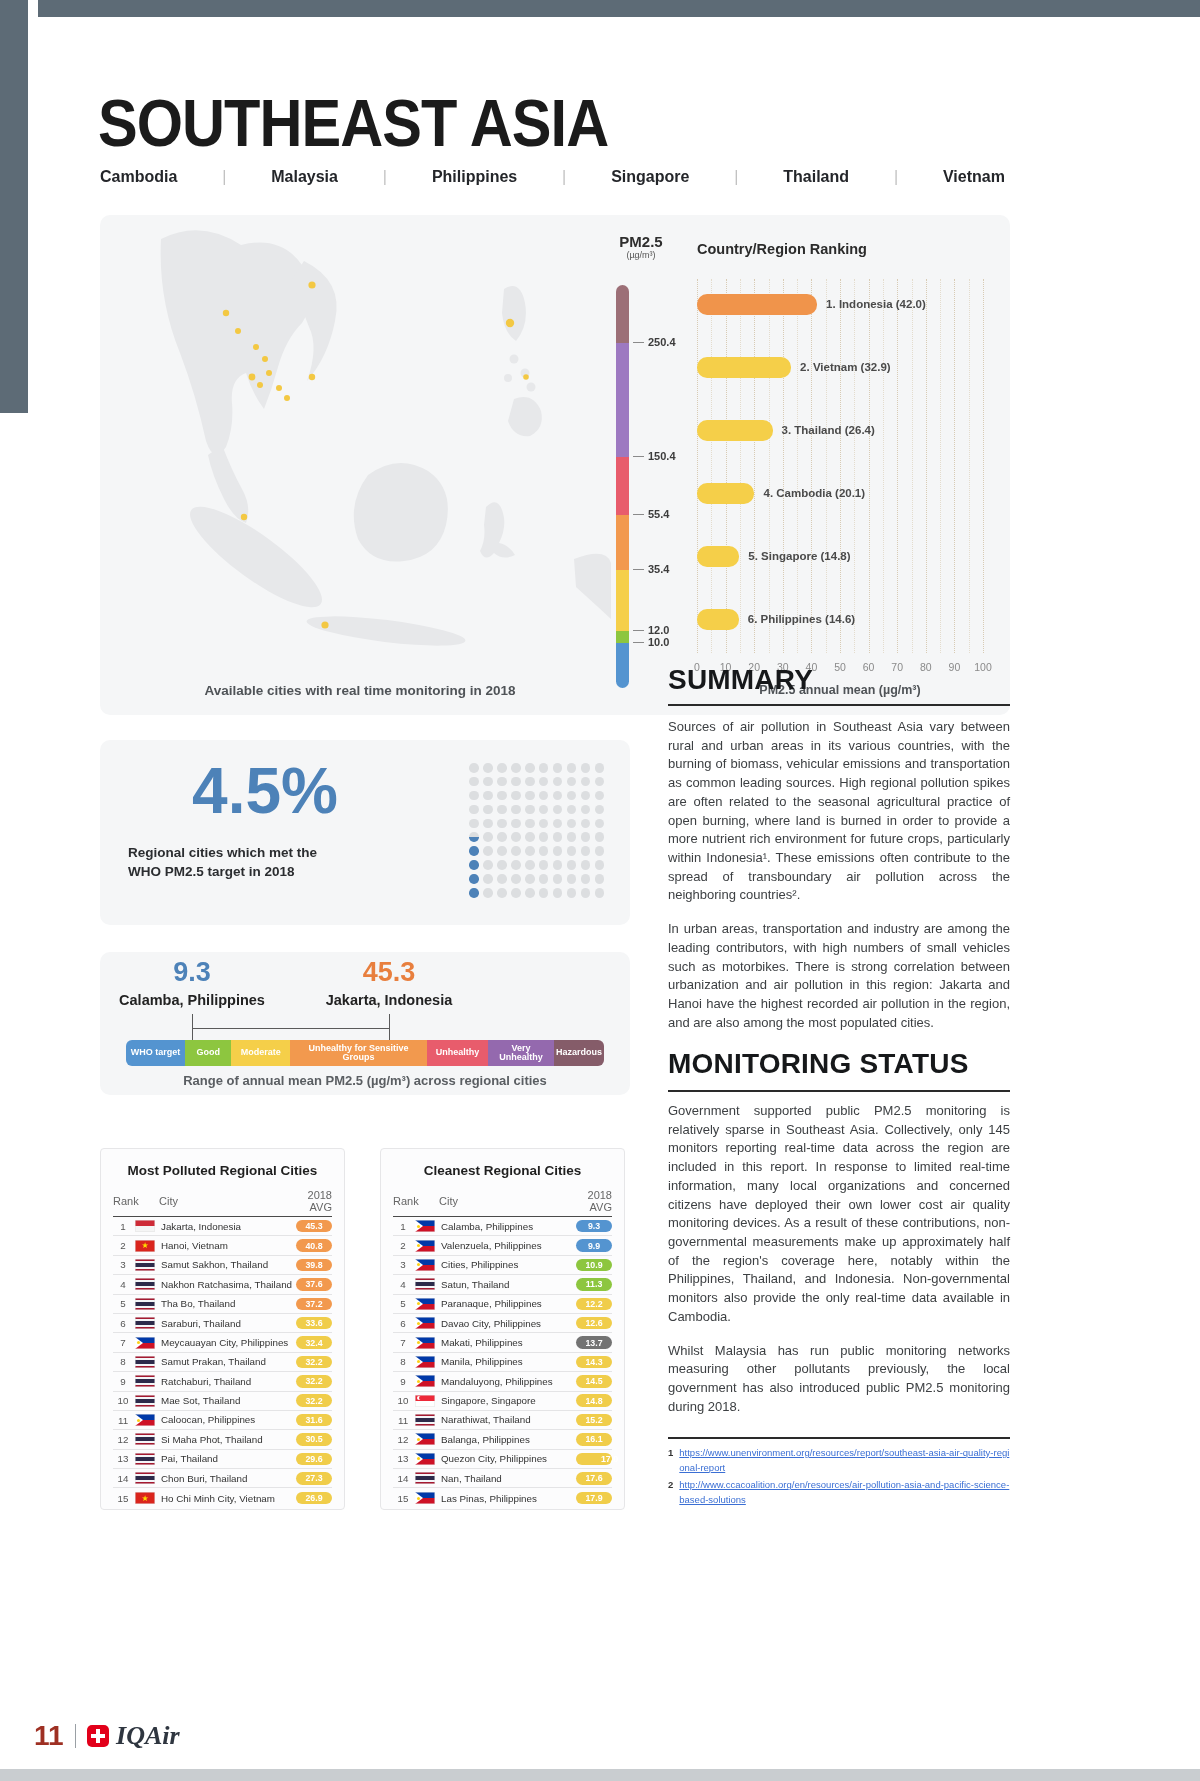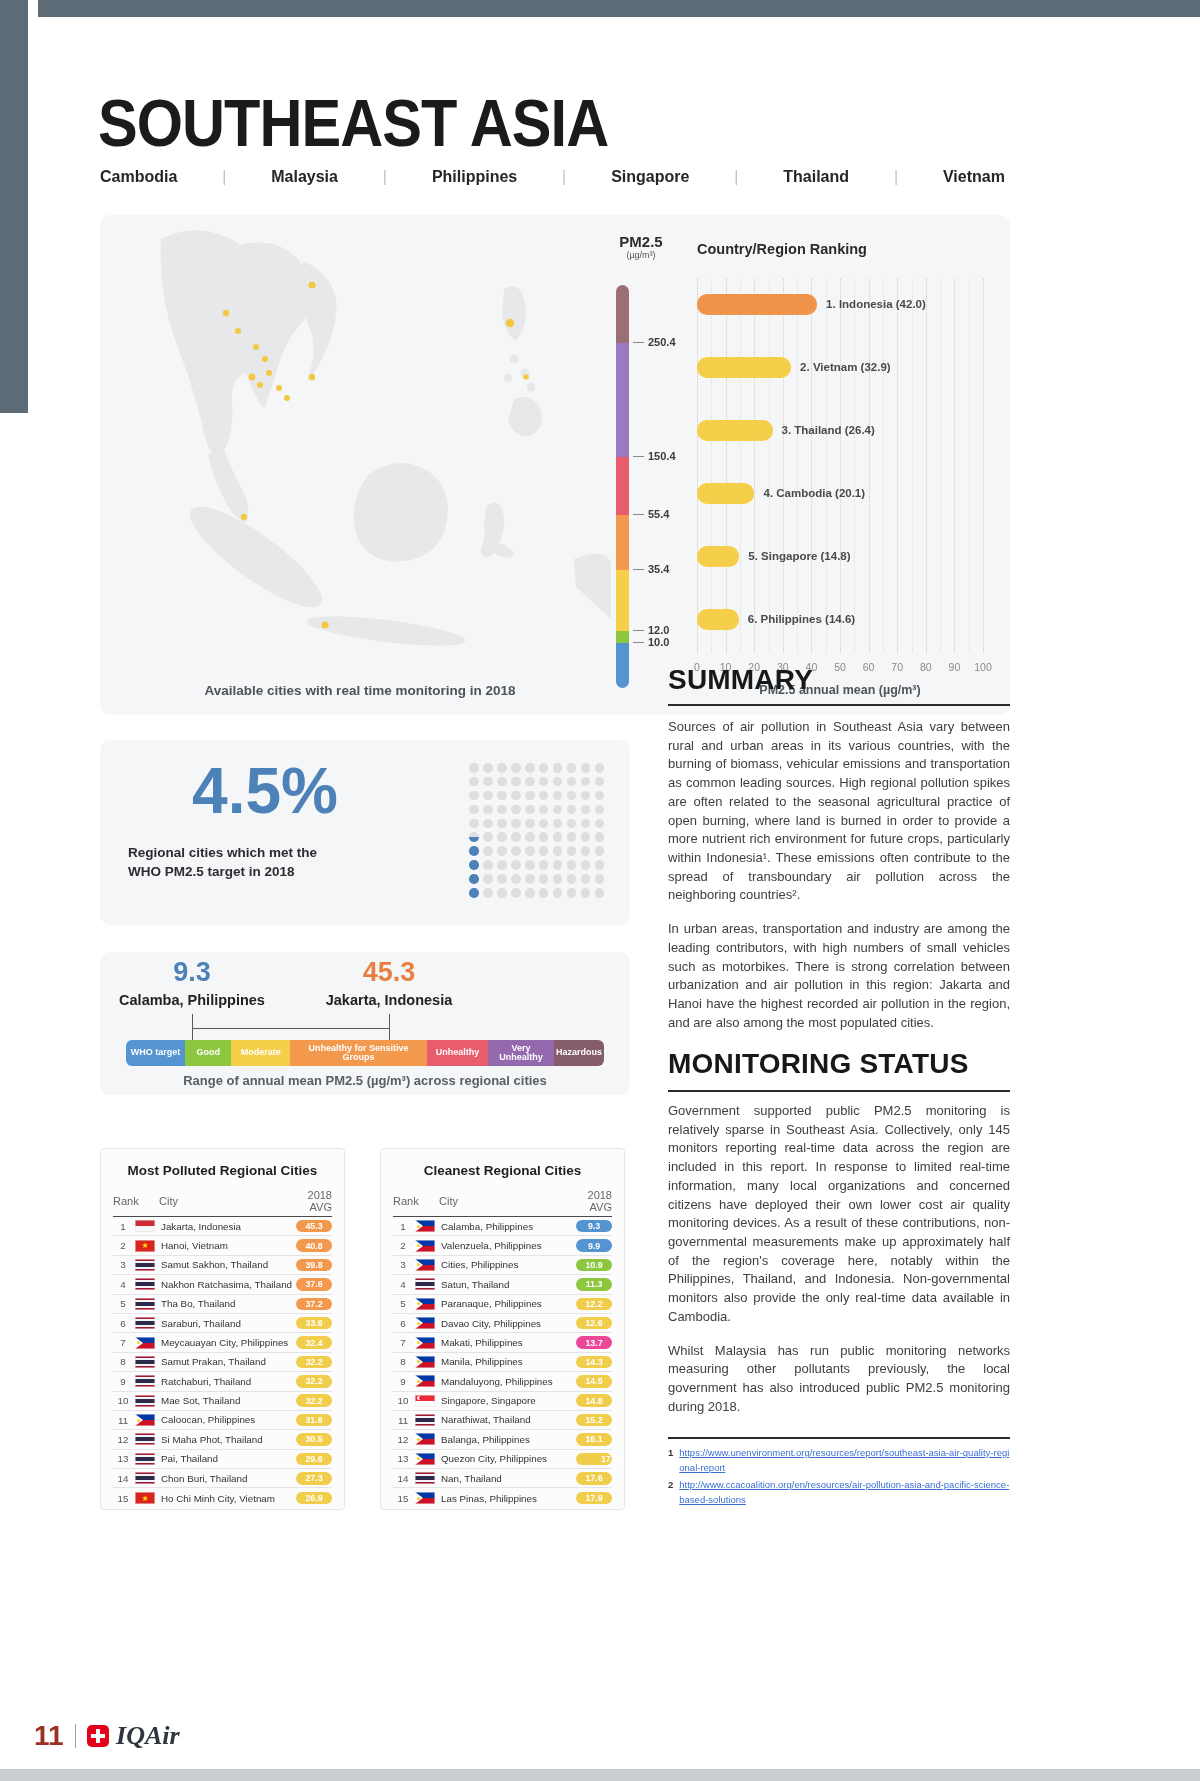--- a/index.html
+++ b/index.html
@@ -545,21 +545,21 @@
         <div class="trow">
           <span class="rank">6</span>
           <span class="flag flag-philippines"></span>
           <span class="city">Davao City, Philippines</span>
           <span class="badge" style="background: rgb(240, 205, 74);">12.6</span>
         </div>
         <div class="trow">
           <span class="rank">7</span>
           <span class="flag flag-philippines"></span>
           <span class="city">Makati, Philippines</span>
-          <span class="badge" style="background: #ec4899;">13.7</span>
+          <span class="badge" style="background: #737373;">13.7</span>
         </div>
         <div class="trow">
           <span class="rank">8</span>
           <span class="flag flag-philippines"></span>
           <span class="city">Manila, Philippines</span>
           <span class="badge" style="background: rgb(240, 205, 74);">14.3</span>
         </div>
         <div class="trow">
           <span class="rank">9</span>
           <span class="flag flag-philippines"></span>

